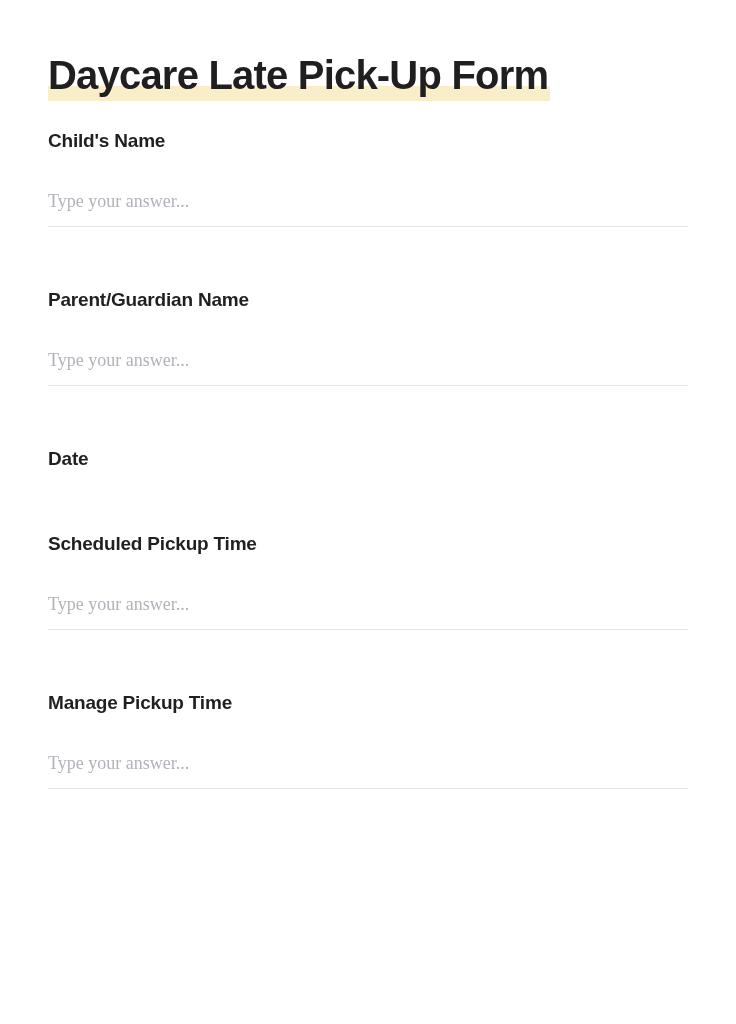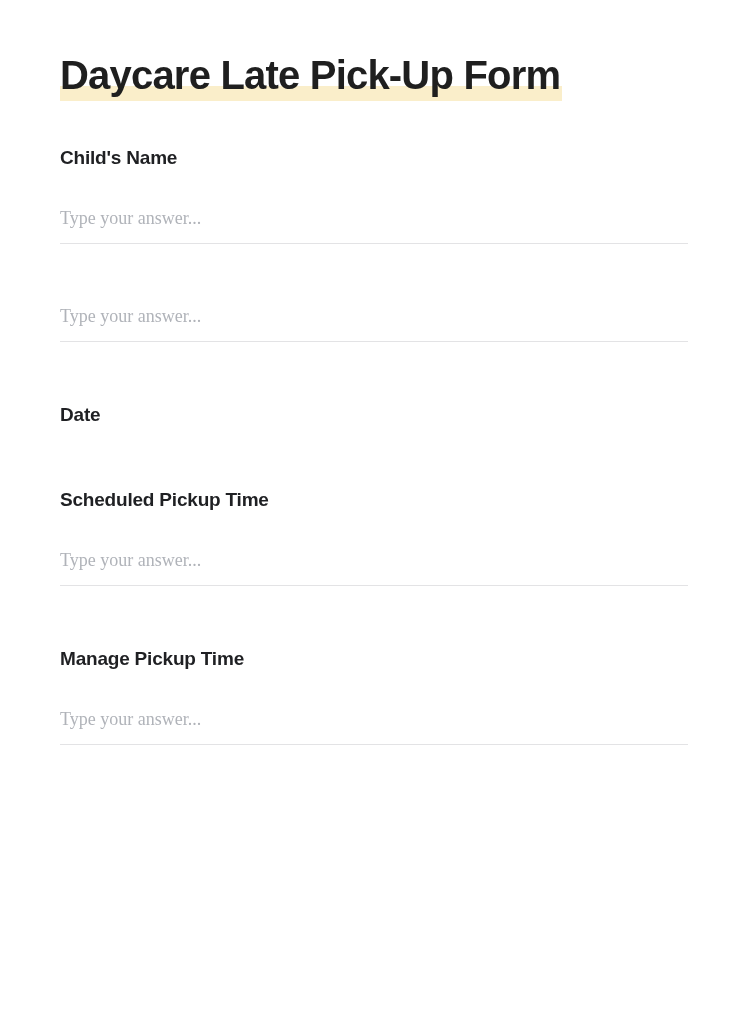--- a/index.html
+++ b/index.html
@@ -18,21 +18,21 @@
   body {
     background: var(--background);
     font-family: "Liberation Sans", sans-serif;
   }
   .page {
     position: relative;
     width: 736px;
     height: 1024px;
     margin: 0 auto;
     background: var(--background);
-    padding: 52px 48px 0 60px;
+    padding: 52px 48px 0 48px;
     overflow: hidden;
   }
   
   .title {
     margin: 0;
     position: relative;
     display: inline-block;
     font-size: 40px;
     line-height: 46px;
     font-weight: 700;
@@ -51,21 +51,21 @@
   }
   .description {
     margin: 17px 0 0 0;
     width: 640px;
     font-size: 19px;
     line-height: 30px;
     font-style: italic;
     color: var(--description);
   }
   
-  .form { margin-top: 48px; }
+  .form { margin-top: 31px; }
   .field + .field { margin-top: 61px; }
   .field-label {
     font-size: 19px;
     line-height: 24px;
     font-weight: 700;
     letter-spacing: -0.2px;
     color: var(--label);
   }
   .input-wrap {
     position: relative;
@@ -124,20 +124,21 @@
   <div class="form">
 
     <div class="field">
       <div class="field-label">Child's Name</div>
       <div class="input-wrap">
         <input type="text" class="text-input" placeholder="Type your answer..." style="">
       </div>
     </div>
 
     <div class="field">
+      <div class="field-label">Parent/Guardian Name</div>
       <div class="input-wrap">
         <input type="text" class="text-input" placeholder="Type your answer..." style="">
       </div>
     </div>
 
     <div class="field">
       <div class="field-label">Date</div>
     </div>
 
     <div class="field">

